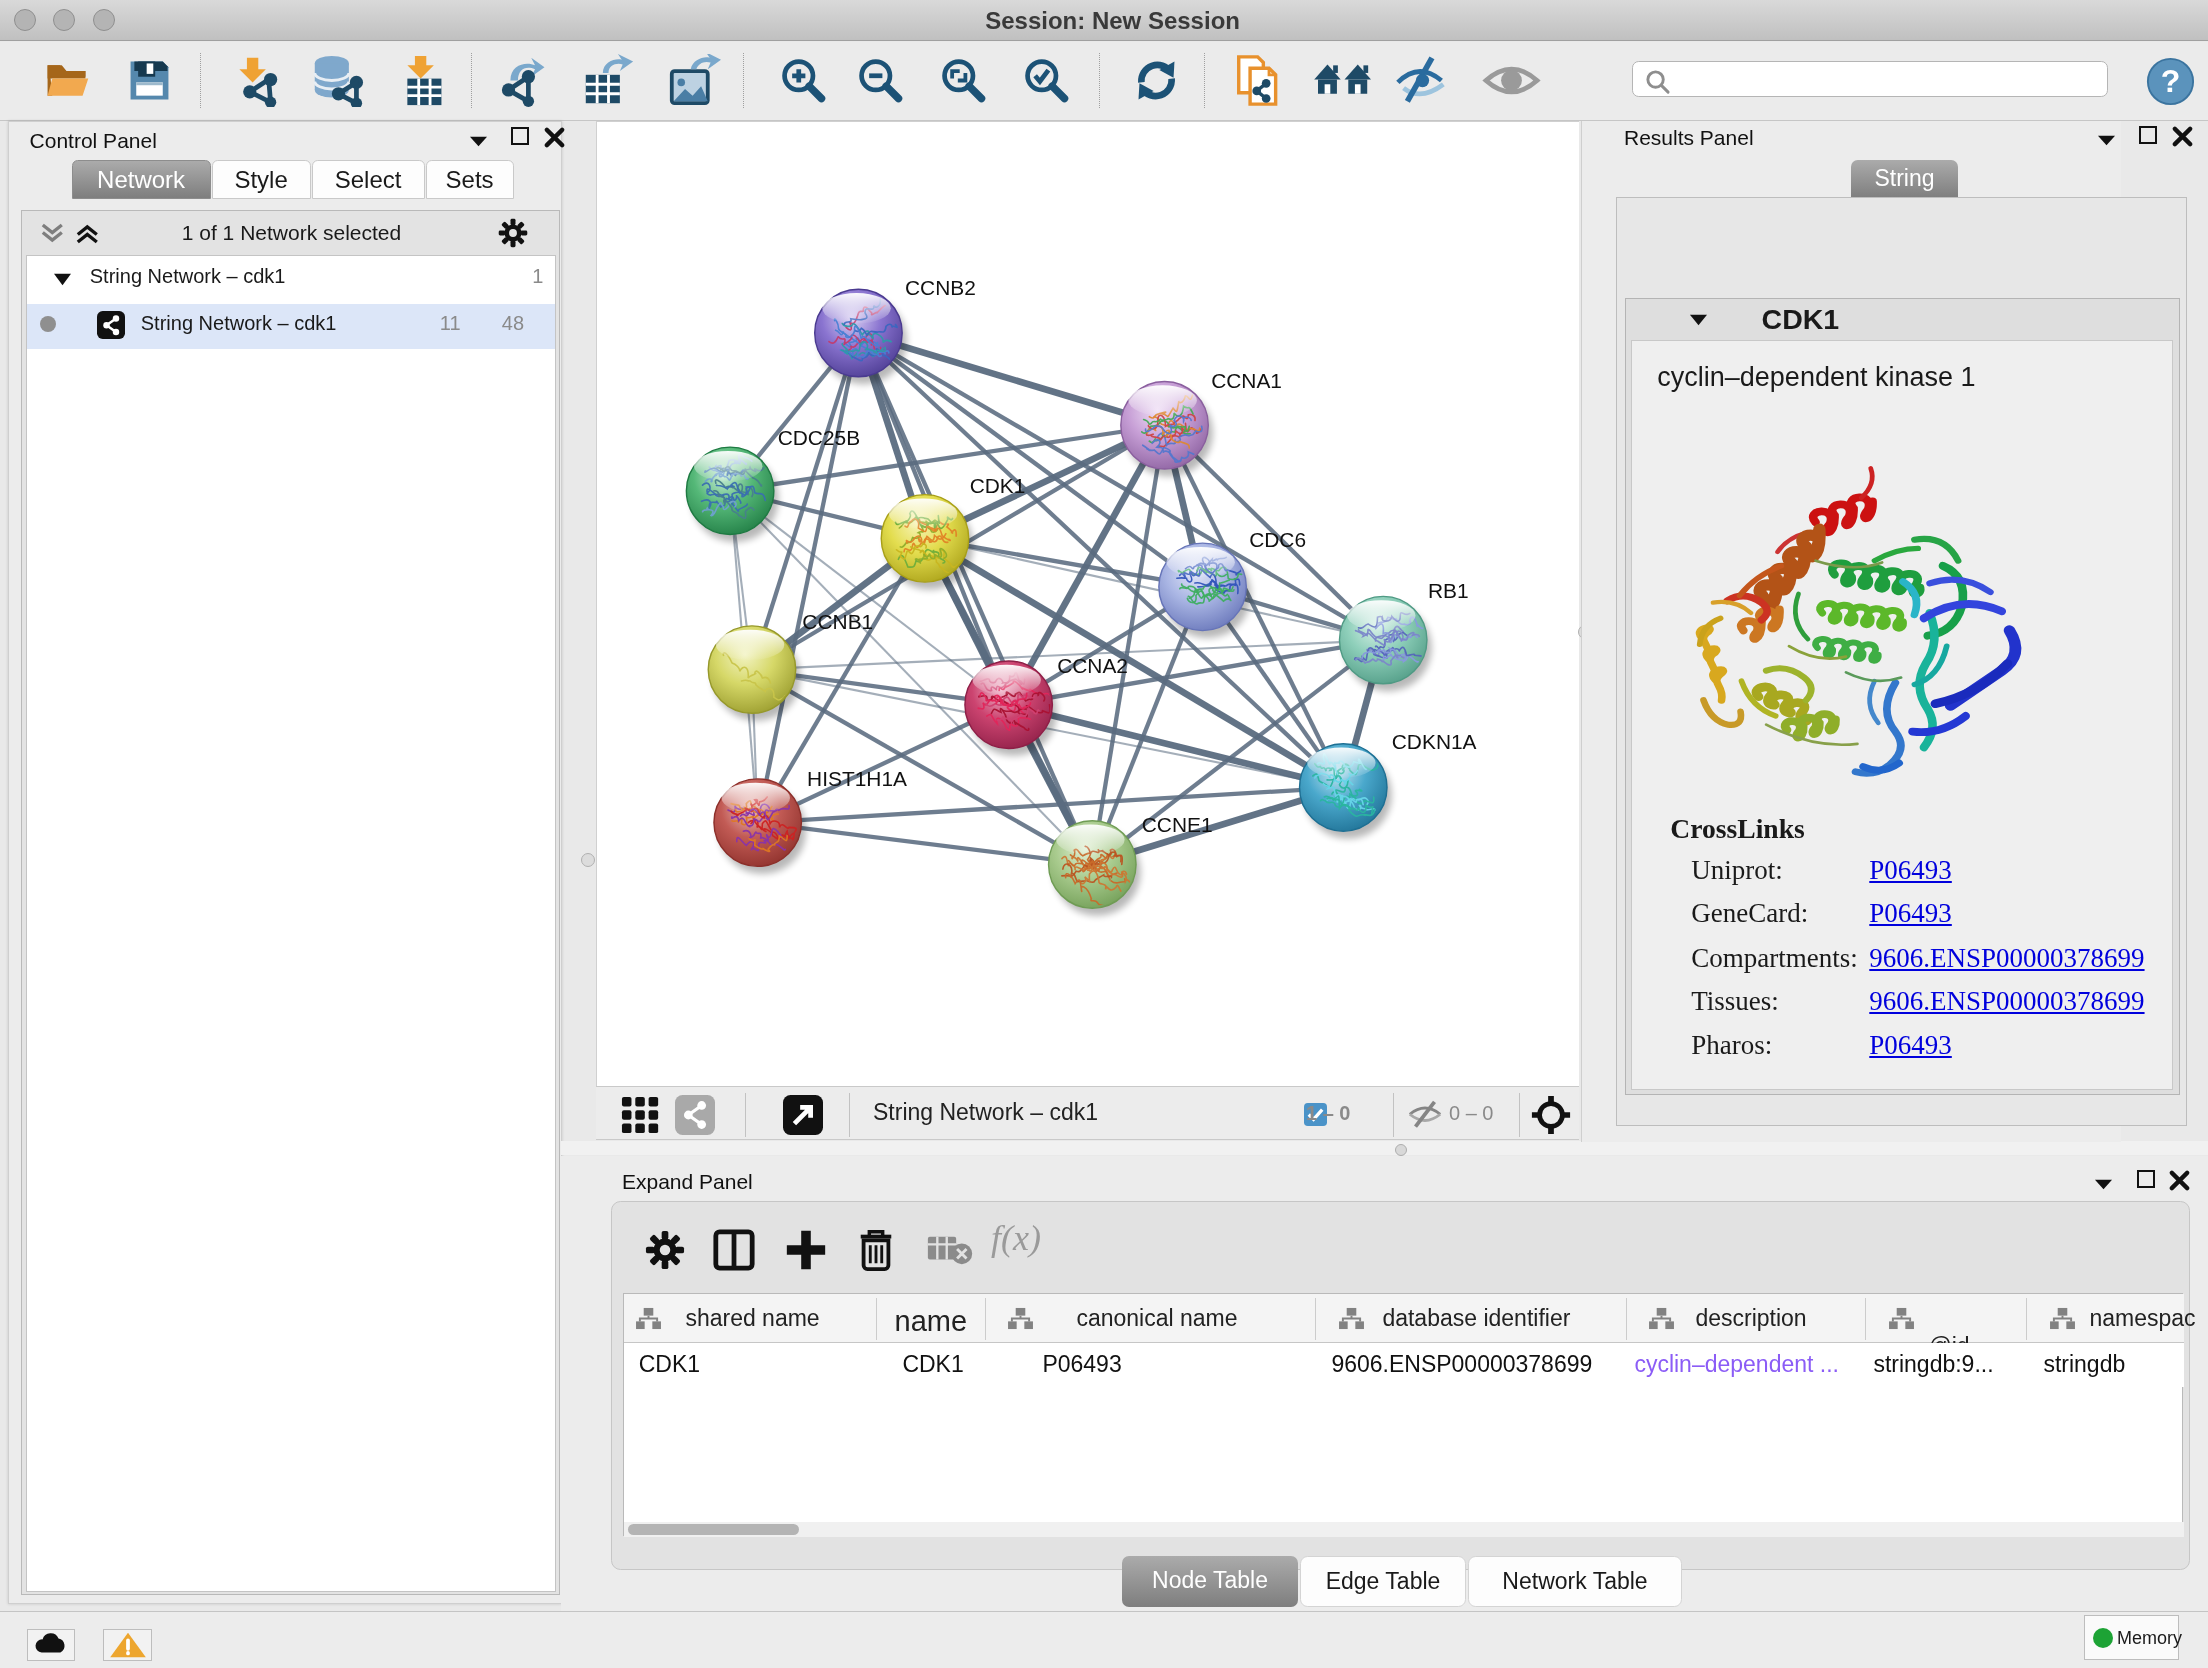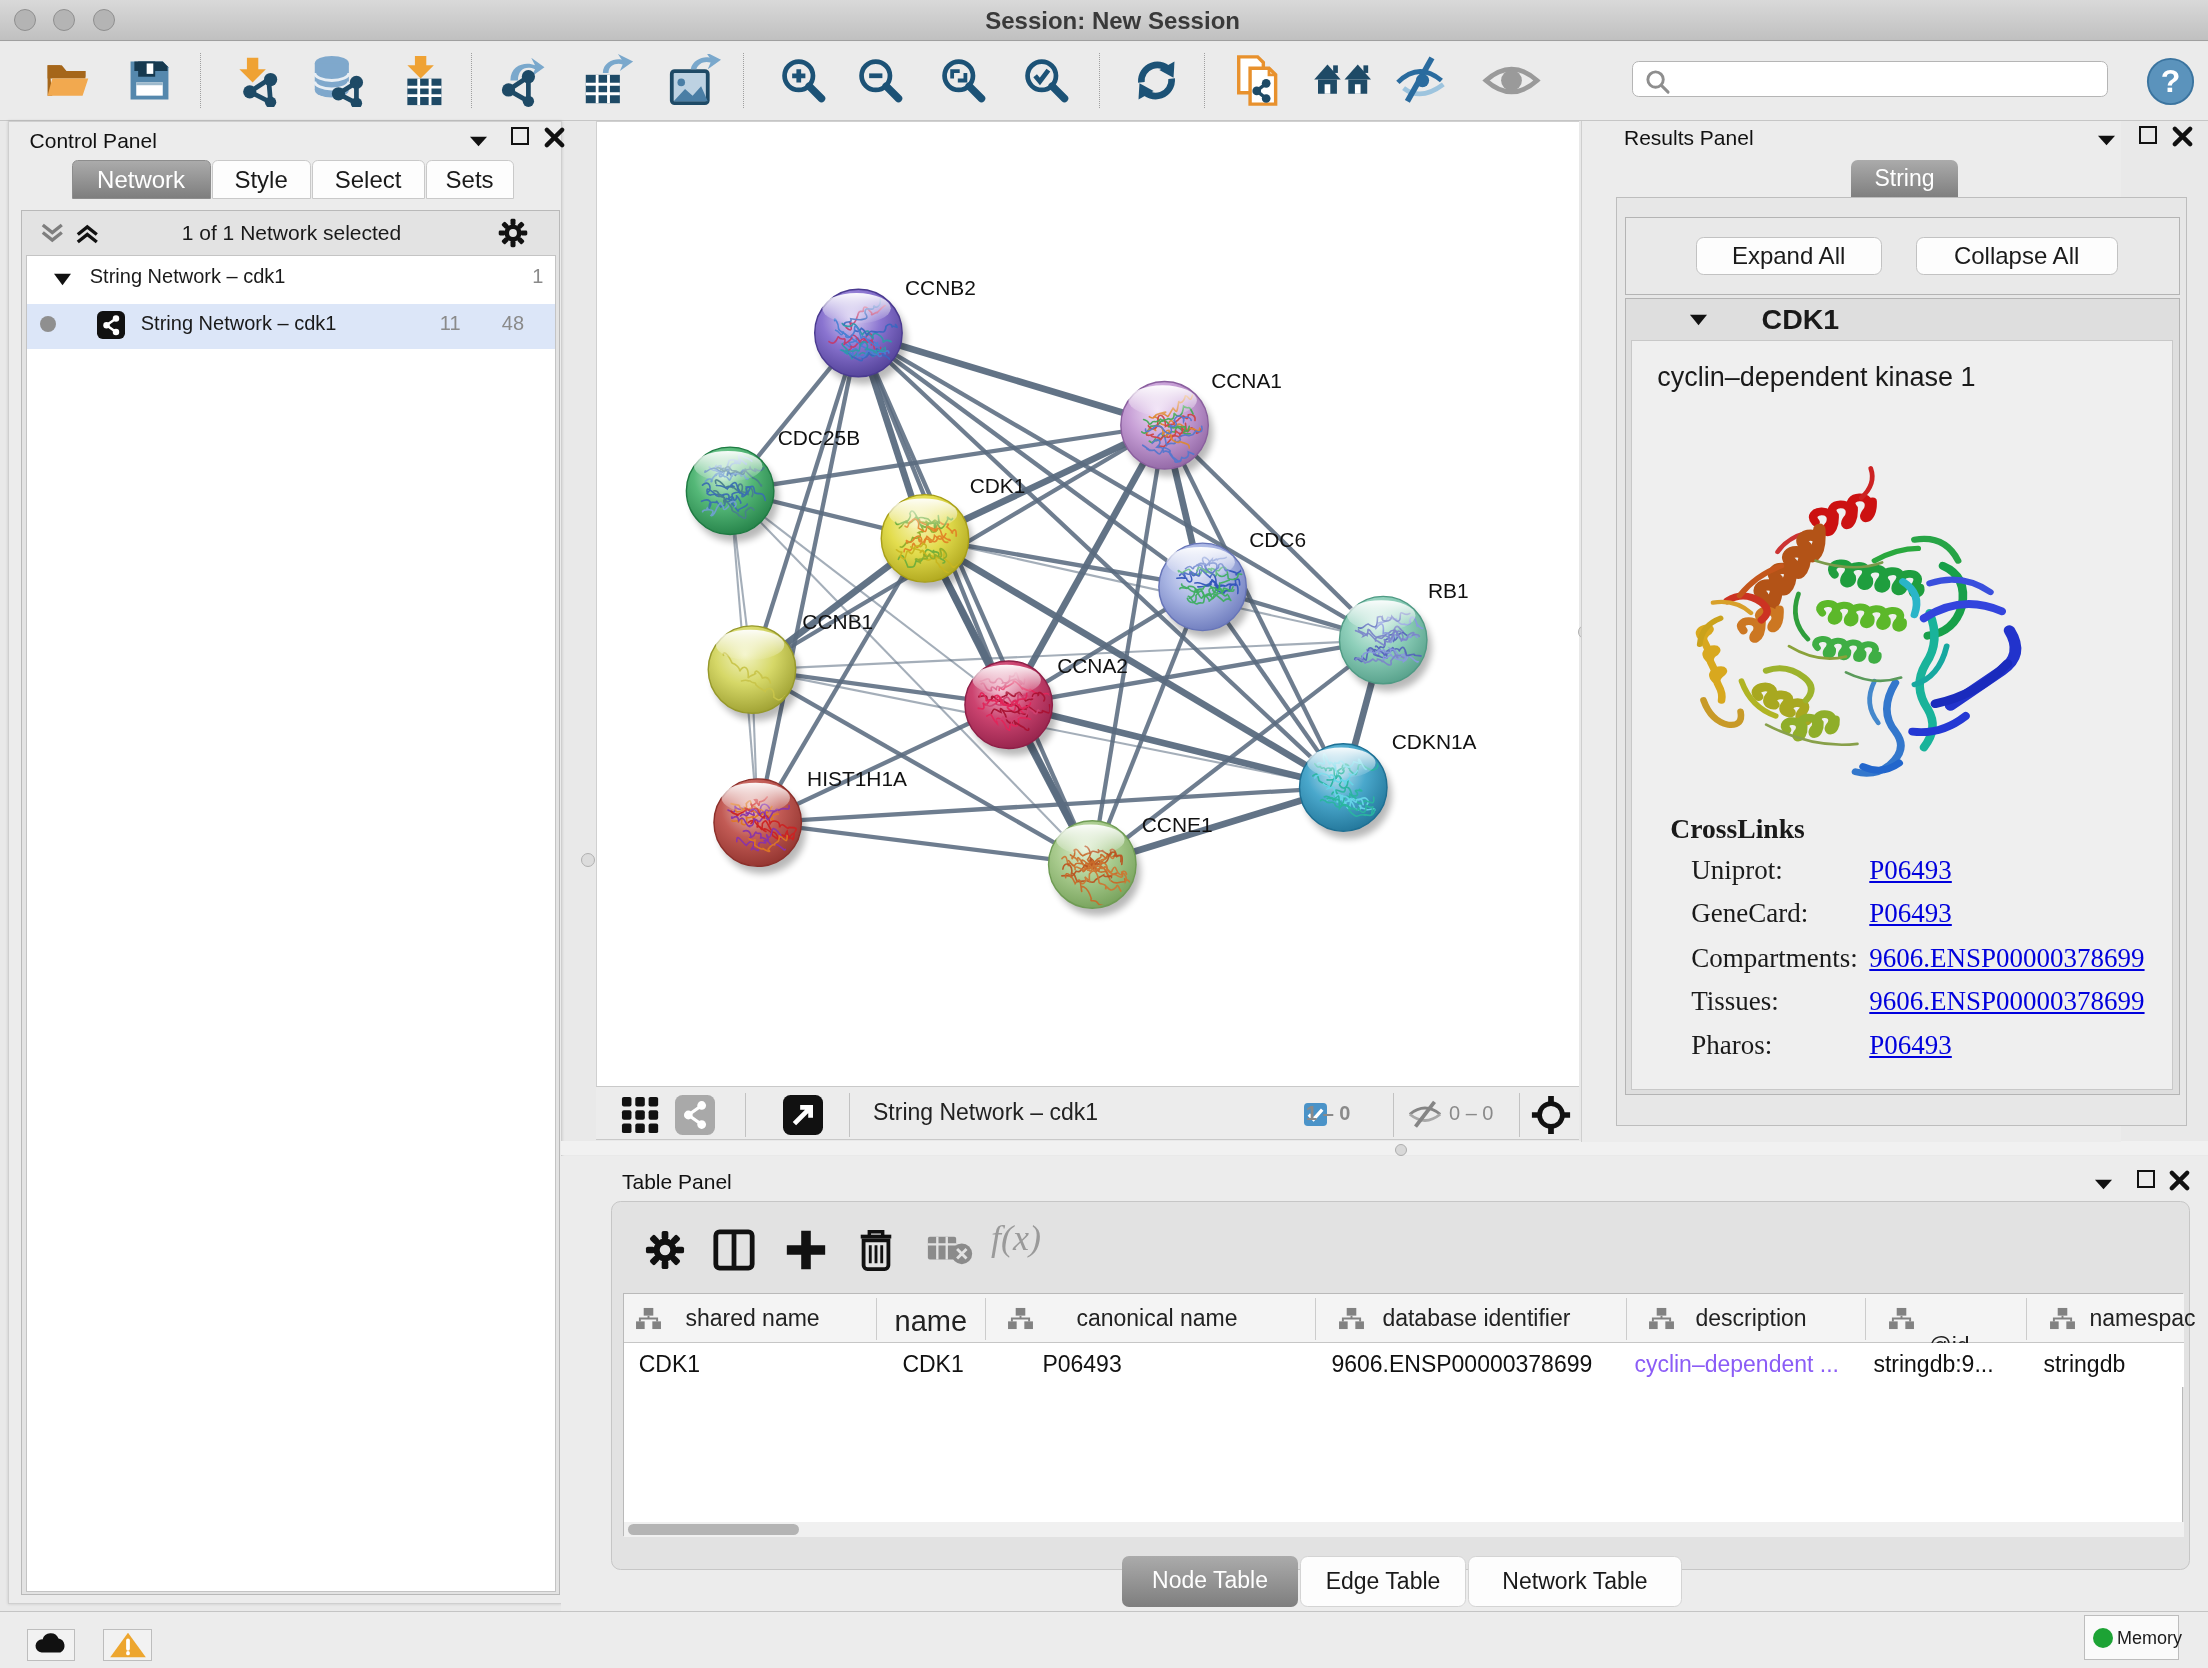--- a/index.html
+++ b/index.html
@@ -661,24 +661,20 @@
   <div class="ptitle" style="position:absolute;left:42px;top:4.8px;">Results Panel</div>
   <svg style="position:absolute;left:512px;top:8.6px;" width="25" height="19" viewBox="0 0 26 20">
       <path d="M4 6 h18 l-9 10 z" fill="#111"></path>
     </svg>
   <div style="position:absolute;left:557px;top:4.8px;width:18px;height:18px;border:2.4px solid #111;"></div>
   <svg style="position:absolute;left:590px;top:4.8px;" width="21" height="21" viewBox="0 0 22 22">
       <path d="M3 3 L19 19 M19 3 L3 19" stroke="#111" stroke-width="4.5" stroke-linecap="round"></path>
     </svg>
   <div style="position:absolute;left:269px;top:39px;width:107px;height:38px;border-radius:6.7px 6.7px 0 0;background:linear-gradient(#ababab,#7e7e7e);color:#fff;font-size:23px;text-align:center;line-height:37px;">String</div>
   <div style="position:absolute;left:34px;top:76px;width:571px;height:929px;background:#e7e7e7;border:1px solid #bdbdbd;">
-    <div style="position:absolute;left:7.6px;top:19px;width:555px;height:78px;background:#e9e9e9;border:1px solid #b4b4b4;">
-      <div style="position:absolute;left:70px;top:19px;width:186px;height:38px;background:#fdfdfd;border:1px solid #c2c2c2;border-radius:7.6px;font-size:24px;text-align:center;line-height:36px;">Expand All</div>
-      <div style="position:absolute;left:290px;top:19px;width:202px;height:38px;background:#fdfdfd;border:1px solid #c2c2c2;border-radius:7.6px;font-size:24px;text-align:center;line-height:36px;">Collapse All</div>
-    </div>
     <div style="position:absolute;left:7.6px;top:100px;width:555px;height:797px;background:#dedede;border:1px solid #b4b4b4;">
       <svg style="position:absolute;left:61px;top:11.4px;" width="23" height="19" viewBox="0 0 24 20">
           <path d="M3 5 h18 l-9 11 z" fill="#111"></path>
         </svg>
       <div style="position:absolute;left:136px;top:3.8px;font-size:28.5px;font-weight:bold;">CDK1</div>
       <div style="position:absolute;left:5.7px;top:41px;width:542px;height:750px;background:#efefef;border:1px solid #c8c8c8;">
         <div style="position:absolute;left:25px;top:21px;font-size:27px;">cyclin–dependent kinase 1</div>
         <div style="position:absolute;left:43px;top:122px;">
 <svg width="361" height="314" viewBox="0 0 380 360" preserveAspectRatio="none">
 <g fill="none" stroke-linecap="round">
@@ -731,21 +727,21 @@
         <div class="serif link" style="position:absolute;left:237px;top:514px;font-size:27px;text-decoration:underline;color:#0000dd;">P06493</div>
         <div class="serif link" style="position:absolute;left:237px;top:557px;font-size:27px;text-decoration:underline;color:#0000dd;">P06493</div>
         <div class="serif link" style="position:absolute;left:237px;top:602px;font-size:27px;text-decoration:underline;color:#0000dd;">9606.ENSP00000378699</div>
         <div class="serif link" style="position:absolute;left:237px;top:645px;font-size:27px;text-decoration:underline;color:#0000dd;">9606.ENSP00000378699</div>
         <div class="serif link" style="position:absolute;left:237px;top:689px;font-size:27px;text-decoration:underline;color:#0000dd;">P06493</div>
       </div>
     </div>
   </div>
 </div>
 <div id="tablepanel">
-  <div class="ptitle" style="position:absolute;left:61px;top:14.3px;">Table Panel</div>
+  <div class="ptitle" style="position:absolute;left:61px;top:14.3px;">Expand Panel</div>
   <svg style="position:absolute;left:1530px;top:18px;" width="25" height="19" viewBox="0 0 26 20">
       <path d="M4 6 h18 l-9 10 z" fill="#111"></path>
     </svg>
   <div style="position:absolute;left:1576px;top:14.3px;width:18px;height:18px;border:2.4px solid #111;"></div>
   <svg style="position:absolute;left:1608px;top:14.3px;" width="21" height="21" viewBox="0 0 22 22">
       <path d="M3 3 L19 19 M19 3 L3 19" stroke="#111" stroke-width="4.5" stroke-linecap="round"></path>
     </svg>
   <div style="position:absolute;left:50px;top:45px;width:1579px;height:369px;background:#e2e2e2;border:1px solid #c6c6c6;border-radius:9.5px;">
     <svg style="position:absolute;left:33px;top:27.6px;" width="40" height="40" viewBox="0 0 42 42">
       <g fill="#111">

